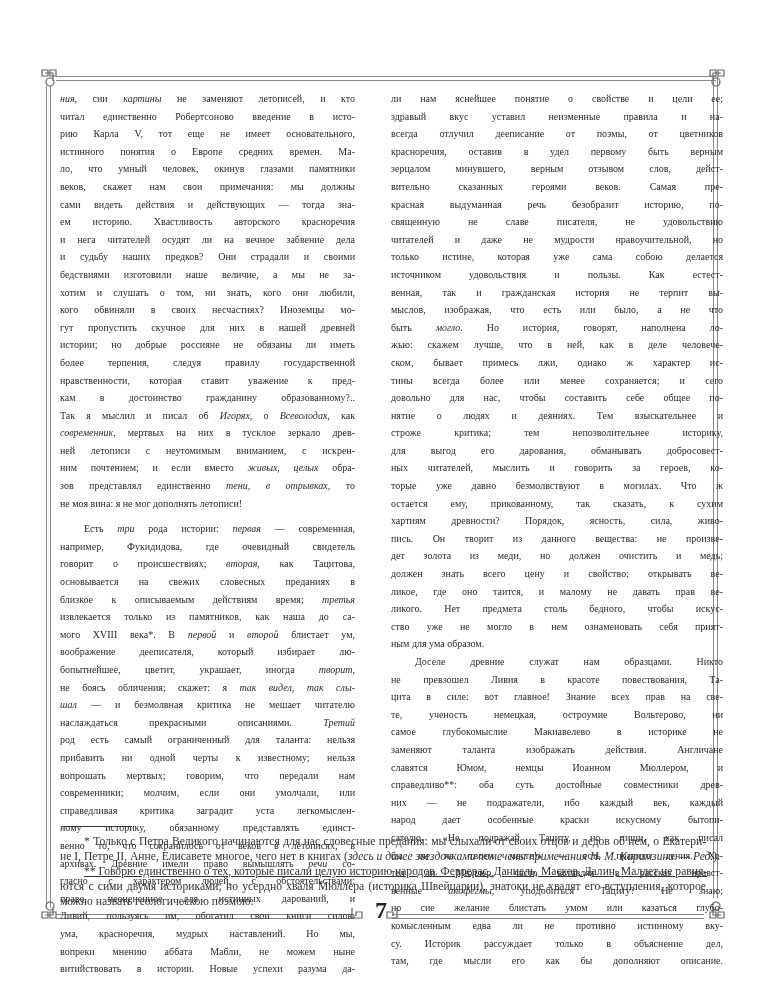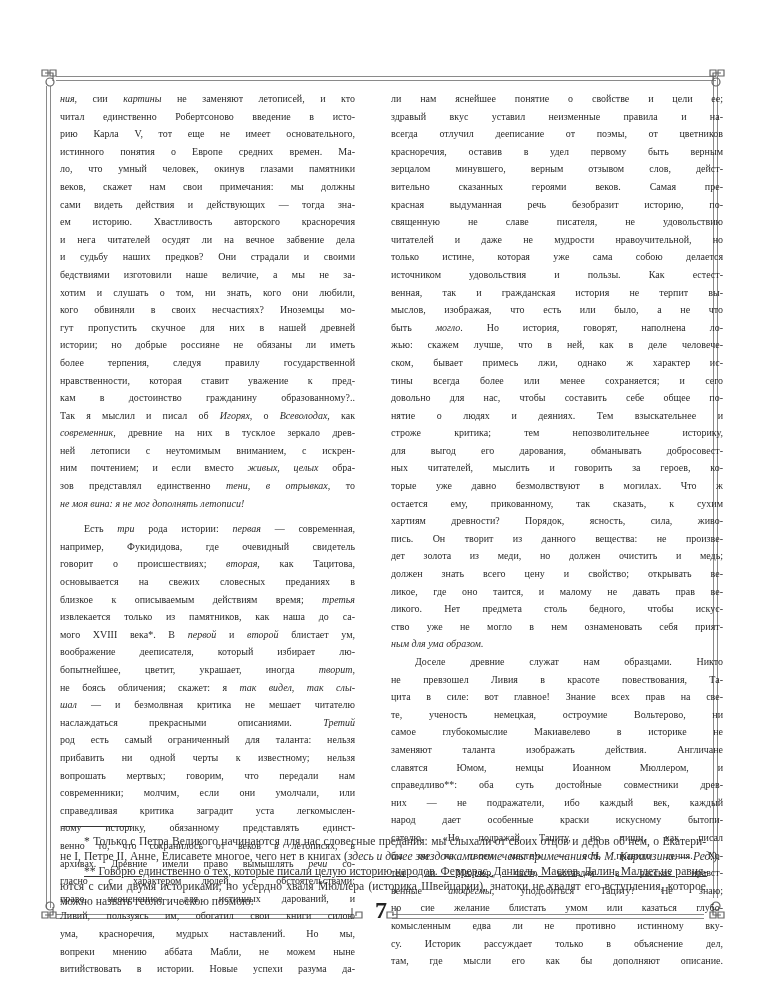--- a/index.html
+++ b/index.html
@@ -4,21 +4,21 @@
 <style>
   html, body { margin:0; padding:0; background:#ffffff; }
   body { width:763px; height:1001px; position:relative; overflow:hidden;
          font-family:"Liberation Serif","DejaVu Serif",serif; color:#2a2a2a; }
   .frame-h { position:absolute; height:3px; border-top:1px solid #8a8a8a; border-bottom:1px solid #8a8a8a; }
   .frame-v { position:absolute; width:3px; border-left:1px solid #8a8a8a; border-right:1px solid #8a8a8a; }
   .knot { position:absolute; width:20px; height:20px; }
   .knot svg { width:100%; height:100%; }
   .col { position:absolute; top:90px; font-size:10px; line-height:17.6px; text-align:justify; }
   .col .ln { display:block; text-align:justify; text-align-last:justify; white-space:nowrap; }
-  .col .ln.last { text-align-last:left;font-style:italic; }
+  .col .ln.last { text-align-last:left; }
   #left-col { left:60px; width:295px; }
   #right-col { left:391px; width:332px; }
   .footrule { position:absolute; left:62px; top:826px; width:70px; border-top:1px solid #333; }
   .footnotes { position:absolute; left:60px; top:834px; width:646px; font-size:11.6px; line-height:15px; color:#333; }
   .footnotes .ln { display:block; text-align:justify; text-align-last:justify; white-space:nowrap; }
   .footnotes .ln.last { text-align-last:left; }
   .footnotes .ind { padding-left:24px; }
   .page-num { position:absolute; left:363px; top:897px; width:36px; text-align:center; font-size:24px; font-weight:bold; color:#222; }
   i { font-style:italic; }
 </style>
@@ -75,21 +75,21 @@
     <span class="ln"><span>и судьбу наших предков? Они страдали и своими</span></span>
     <span class="ln"><span>бедствиями изготовили наше величие, а мы не за-</span></span>
     <span class="ln"><span>хотим и слушать о том, ни знать, кого они любили,</span></span>
     <span class="ln"><span>кого обвиняли в своих несчастиях? Иноземцы мо-</span></span>
     <span class="ln"><span>гут пропустить скучное для них в нашей древней</span></span>
     <span class="ln"><span>истории; но добрые россияне не обязаны ли иметь</span></span>
     <span class="ln"><span>более терпения, следуя правилу государственной</span></span>
     <span class="ln"><span>нравственности, которая ставит уважение к пред-</span></span>
     <span class="ln"><span>кам в достоинство гражданину образованному?..</span></span>
     <span class="ln"><span>Так я мыслил и писал об </span><i>Игорях</i><span>, о </span><i>Всеволодах</i><span>, как</span></span>
-    <span class="ln"><i>современник</i><span>, древние на них в тусклое зеркало древ-</span></span>
+    <span class="ln"><i>современник</i><span>, мертвых на них в тусклое зеркало древ-</span></span>
     <span class="ln"><span>ней летописи с неутомимым вниманием, с искрен-</span></span>
     <span class="ln"><span>ним почтением; и если вместо </span><i>живых, целых</i><span> обра-</span></span>
     <span class="ln"><span>зов представлял единственно </span><i>тени</i><span>, </span><i>в отрывках</i><span>, то</span></span>
     <span class="ln last"><span>не моя вина: я не мог дополнять летописи!</span></span>
     <span class="ln ind" style="padding-left: 24px; margin-top: 8px;"><span>Есть </span><i>три</i><span> рода истории: </span><i>первая</i><span> — современная,</span></span>
     <span class="ln"><span>например, Фукидидова, где очевидный свидетель</span></span>
     <span class="ln"><span>говорит о происшествиях; </span><i>вторая</i><span>, как Тацитова,</span></span>
     <span class="ln"><span>основывается на свежих словесных преданиях в</span></span>
     <span class="ln"><span>близкое к описываемым действиям время; </span><i>третья</i></span>
     <span class="ln"><span>извлекается только из памятников, как наша до са-</span></span>

